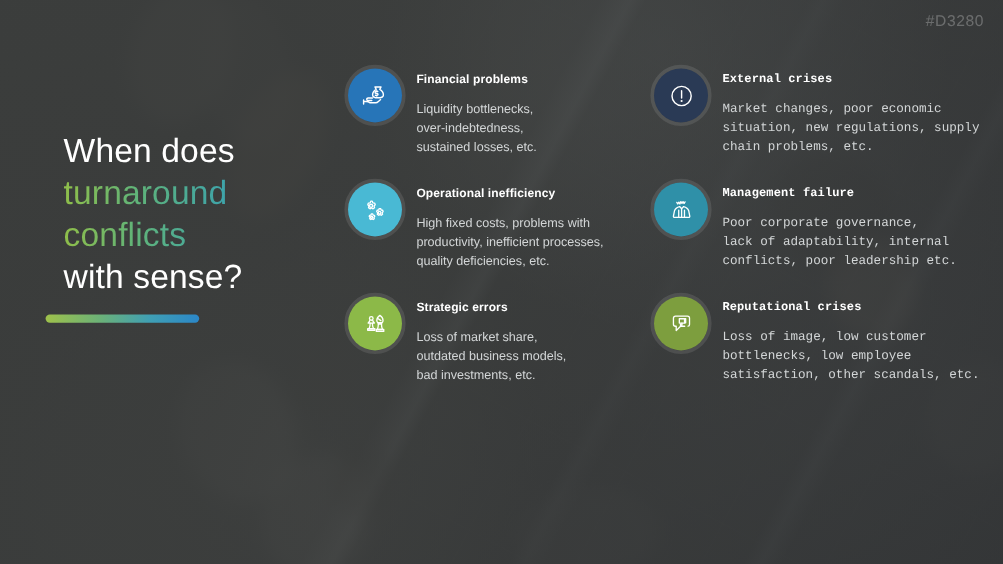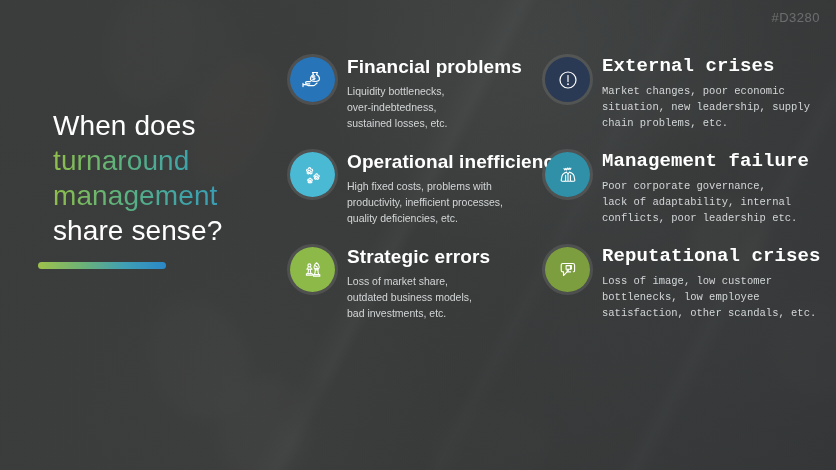--- a/index.html
+++ b/index.html
@@ -98,21 +98,21 @@
     margin-right:12px; margin-top:1px;
     position:relative;
   }
   .icon-circle::after {
     content:""; position:absolute; inset:-3px;
     border-radius:50%; border:3px solid rgba(255,255,255,.10);
   }
   .icon-circle svg { display:block; }
   .item-text { padding-top:2px; }
   .item-title {
-    font-size:19px; font-weight:700; color:#ffffff;
+    font-size:10px; font-weight:700; color:#ffffff;
     letter-spacing:.1px; line-height:17px; white-space:nowrap;
   }
   .item-desc {
     margin-top:8px;
     font-size:10.5px; line-height:16px;
     color:#d3d6d7; font-weight:400;
   }
   .item-desc span { display:block; white-space:nowrap; }
 </style>
 </head>
@@ -133,22 +133,22 @@
     <div class="person p10"></div>
       <div class="person p11"></div>
   </div>
   <div class="overlay"></div>
 
   <div class="watermark">#D3280</div>
 
   <div class="title-block">
     <div class="title-line">When does</div>
     <div class="title-line accent">turnaround</div>
-    <div class="title-line accent">management</div>
-    <div class="title-line">share sense?</div>
+    <div class="title-line accent">conflicts</div>
+    <div class="title-line">with sense?</div>
   </div>
   <div class="accent-bar"></div>
 
   <div class="grid">
 
     <div class="row">
 
       <div class="item col-left">
         <div class="icon-circle" style="background:#2775b8">
           <svg width="26" height="26" viewBox="0 0 26 26" fill="none" stroke="#ffffff" stroke-width="1.2" stroke-linecap="round" stroke-linejoin="round">
@@ -173,21 +173,21 @@
           <svg width="26" height="26" viewBox="0 0 26 26" fill="none" stroke="#ffffff" stroke-width="1.2" stroke-linecap="round">
             <circle cx="13" cy="13" r="8"></circle>
             <path d="M13 8.6v6"></path>
             <circle cx="13" cy="17.2" r=".9" fill="#ffffff" stroke="none"></circle>
           </svg>
         </div>
         <div class="item-text">
           <div class="item-title">External crises</div>
           <div class="item-desc">
             <span>Market changes, poor economic</span>
-            <span>situation, new leadership, supply</span>
+            <span>situation, new regulations, supply</span>
             <span>chain problems, etc.</span>
           </div>
         </div>
       </div>
     </div>
 
     <div class="row">
 
       <div class="item col-left">
         <div class="icon-circle" style="background:#49b9d4">

